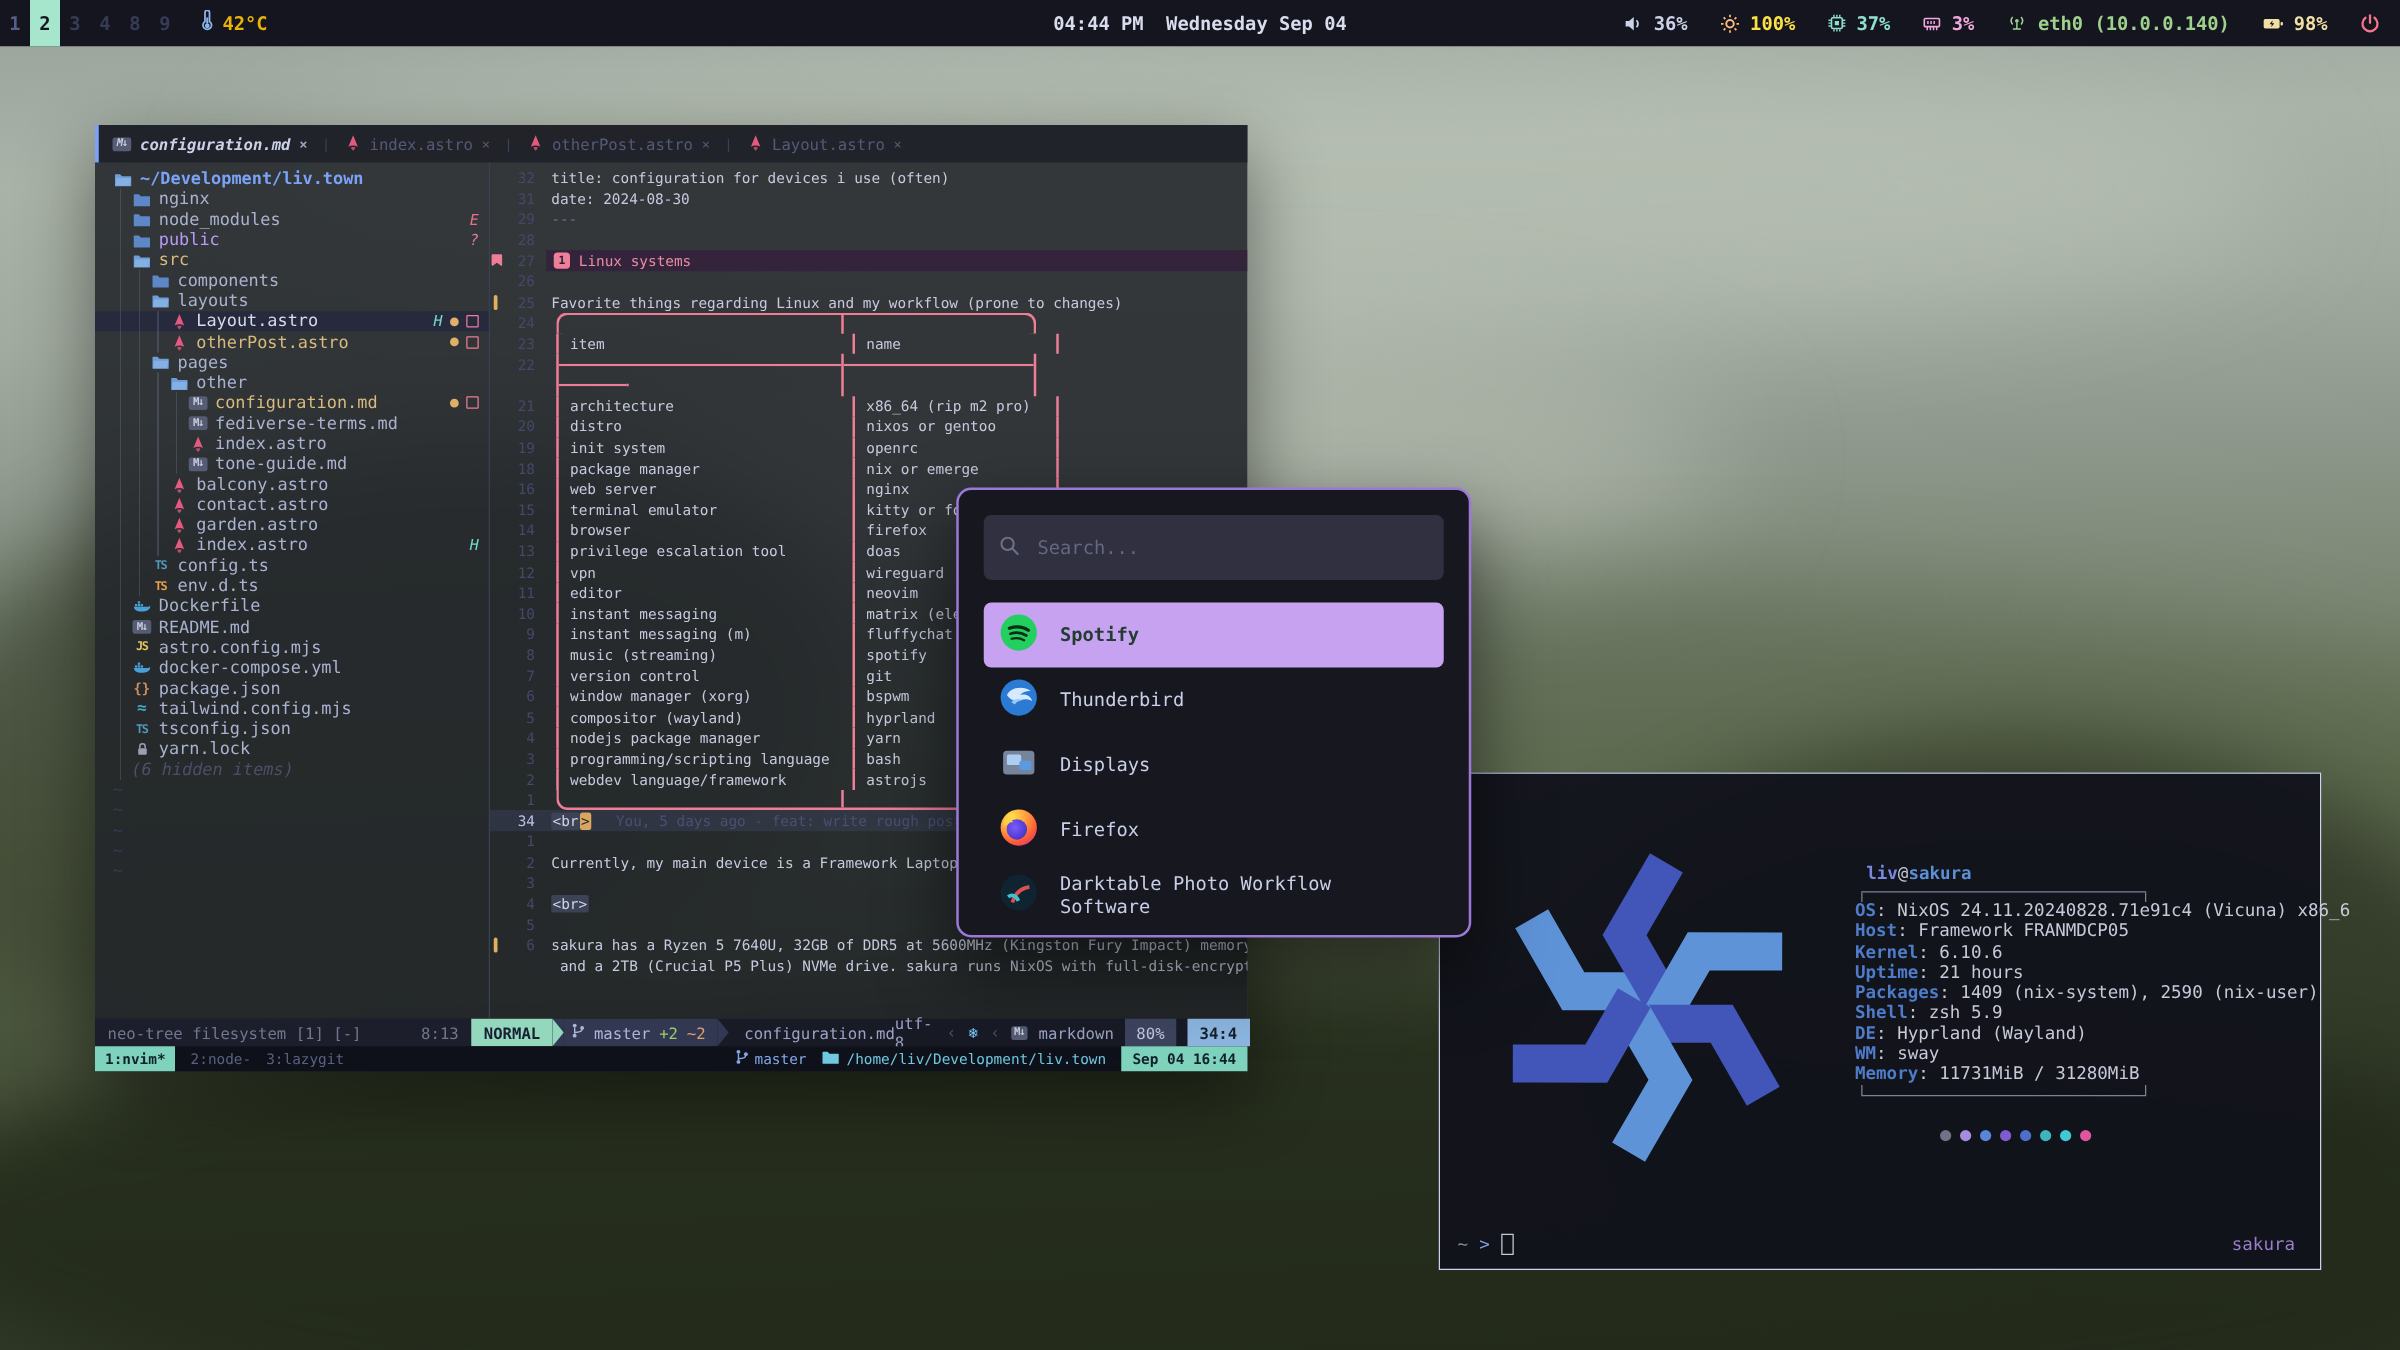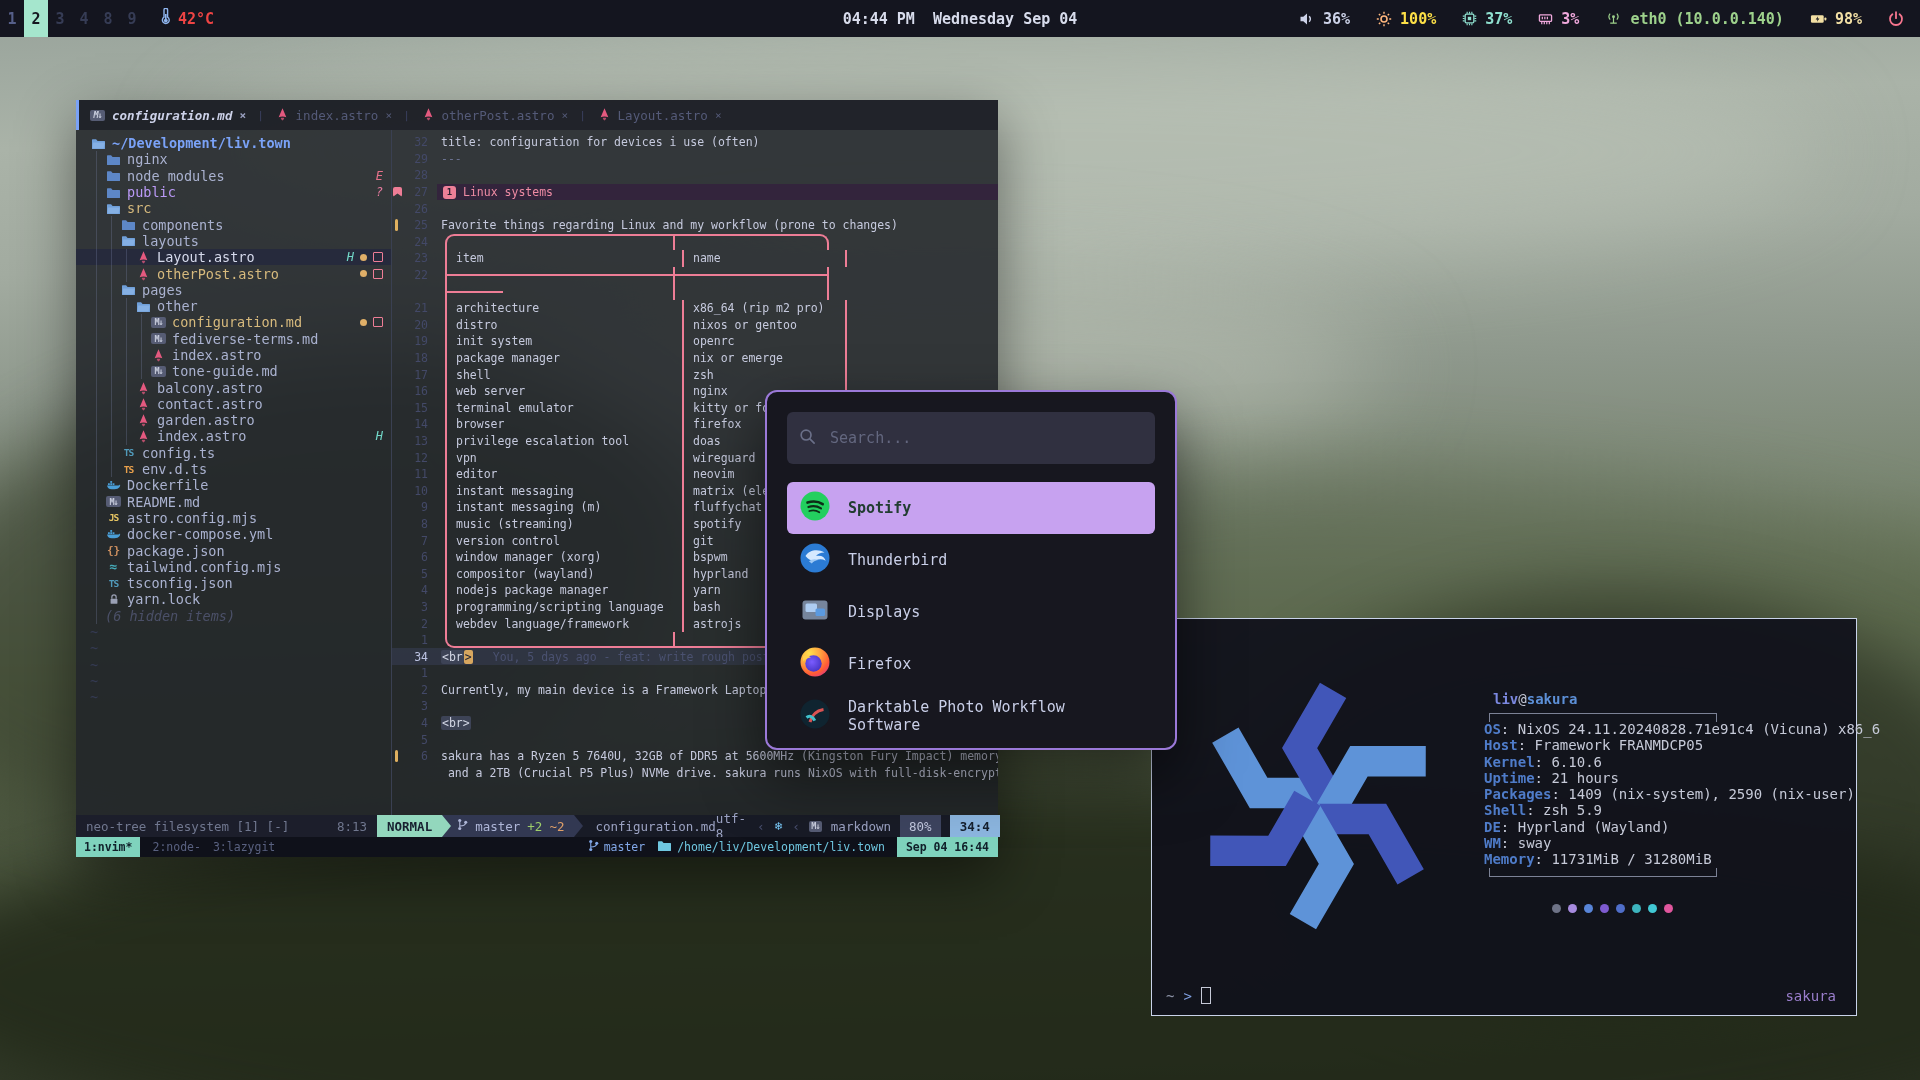--- a/index.html
+++ b/index.html
@@ -14,21 +14,21 @@
   .b4{left:-5%;bottom:-9%;width:115%;height:36%;background:#222919;opacity:.85;filter:blur(30px);}
   .b5{left:26%;top:25%;width:46%;height:18%;background:#c4cabe;opacity:.5;filter:blur(50px);}
   .b6{right:-4%;top:55%;width:40%;height:40%;background:#2b3222;opacity:.75;filter:blur(34px);}
   
   .topbar{position:absolute;left:0;top:0;right:0;height:37px;background:#14151f;display:flex;
     align-items:center;font-size:15px;font-weight:bold;color:#c5cce6;z-index:50;}
   .wswrap{display:flex;height:100%;}
   .ws{width:24px;height:100%;display:flex;align-items:center;justify-content:center;color:#363c55;}
   .ws.w1{color:#565f89;}
   .ws.active{background:#a5e6cd;color:#15161f;}
-  .temp{display:flex;align-items:center;gap:7px;margin-left:16px;color:#ef4444;}
+  .temp{display:flex;align-items:center;gap:7px;margin-left:16px;color:#eab308;}
   .clock{position:absolute;left:50%;transform:translateX(-50%);display:flex;gap:18px;color:#d8dcec;white-space:pre;}
   .modules{margin-left:auto;display:flex;gap:26px;align-items:center;padding-right:16px;}
   .mod{display:flex;align-items:center;gap:8px;white-space:pre;}
   .mod svg{display:block;}
   
   .editor-win{position:absolute;left:76px;top:100px;width:922px;height:757px;z-index:10;
     background:rgba(33,36,41,0.88);box-shadow:0 20px 55px rgba(0,0,0,0.45);
     display:flex;flex-direction:column;}
   .tabbar{height:30px;flex:none;background:rgba(19,20,29,0.55);display:flex;align-items:center;
     font-size:12.5px;color:#545a78;}
@@ -576,34 +576,34 @@
         <div class="trow">
           <span class="tilde">~</span>
         </div>
         <div class="trow">
           <span class="tilde">~</span>
         </div>
       </div>
     <div class="vsep"></div>
     <div class="pane" id="pane">
         <div class="line"><span class="mkcol"></span><span class="num">32</span><span class="body"><span>title: configuration for devices i use (often)</span></span></div>
+        <div class="line"><span class="mkcol"></span><span class="num">31</span><span class="body"><span>date: 2024-08-30</span></span></div>
         <div class="line"><span class="mkcol"></span><span class="num">29</span><span class="body"><span class="dimtx">---</span></span></div>
         <div class="line"><span class="mkcol"></span><span class="num">28</span><span class="body"><span></span></span></div>
         <div class="line h1"><span class="mkcol"><span class="bmk"></span></span><span class="num">27</span><span class="body"><span class="h1badge">1</span><span>Linux systems</span></span></div>
         <div class="line"><span class="mkcol"></span><span class="num">26</span><span class="body"><span></span></span></div>
         <div class="line"><span class="mkcol"><span class="ybar"></span></span><span class="num">25</span><span class="body"><span>Favorite things regarding Linux and my workflow (prone to changes)</span></span></div>
         <div class="line"><span class="mkcol"></span><span class="num">24</span><span class="body"><span class="tcap"></span></span></div>
         <div class="line"><span class="mkcol"></span><span class="num">23</span><span class="body"><span class="tml"></span><span class="tb"></span><span class="tcell item">item</span><span class="tb"></span><span class="tcell name">name</span><span class="tb"></span></span></div>
         <div class="line"><span class="mkcol"></span><span class="num">22</span><span class="body"><span class="tml"></span><span class="tb"></span><span class="tcell item nopad"><span class="thr"></span></span><span class="tb"></span><span class="tcell name nopad"><span class="thr"></span></span><span class="tb"></span></span></div>
         <div class="line"><span class="mkcol"></span><span class="num"></span><span class="body"><span class="tml"></span><span class="tb"></span><span class="tcell item nopad"><span class="stub"></span></span><span class="tb"></span><span class="tcell name nopad"></span><span class="tb"></span></span></div>
         <div class="line"><span class="mkcol"></span><span class="num">21</span><span class="body"><span class="tml"></span><span class="tb"></span><span class="tcell item">architecture</span><span class="tb"></span><span class="tcell name">x86_64 (rip m2 pro)</span><span class="tb"></span></span></div>
         <div class="line"><span class="mkcol"></span><span class="num">20</span><span class="body"><span class="tml"></span><span class="tb"></span><span class="tcell item">distro</span><span class="tb"></span><span class="tcell name">nixos or gentoo</span><span class="tb"></span></span></div>
         <div class="line"><span class="mkcol"></span><span class="num">19</span><span class="body"><span class="tml"></span><span class="tb"></span><span class="tcell item">init system</span><span class="tb"></span><span class="tcell name">openrc</span><span class="tb"></span></span></div>
         <div class="line"><span class="mkcol"></span><span class="num">18</span><span class="body"><span class="tml"></span><span class="tb"></span><span class="tcell item">package manager</span><span class="tb"></span><span class="tcell name">nix or emerge</span><span class="tb"></span></span></div>
-        <div class="line"><span class="mkcol"></span><span class="num">17</span><span class="body"><span class="tml"></span><span class="tb"></span><span class="tcell item">shell</span><span class="tb"></span><span class="tcell name">zsh</span><span class="tb"></span></span></div>
         <div class="line"><span class="mkcol"></span><span class="num">16</span><span class="body"><span class="tml"></span><span class="tb"></span><span class="tcell item">web server</span><span class="tb"></span><span class="tcell name">nginx</span><span class="tb"></span></span></div>
         <div class="line"><span class="mkcol"></span><span class="num">15</span><span class="body"><span class="tml"></span><span class="tb"></span><span class="tcell item">terminal emulator</span><span class="tb"></span><span class="tcell name">kitty or foot</span><span class="tb"></span></span></div>
         <div class="line"><span class="mkcol"></span><span class="num">14</span><span class="body"><span class="tml"></span><span class="tb"></span><span class="tcell item">browser</span><span class="tb"></span><span class="tcell name">firefox</span><span class="tb"></span></span></div>
         <div class="line"><span class="mkcol"></span><span class="num">13</span><span class="body"><span class="tml"></span><span class="tb"></span><span class="tcell item">privilege escalation tool</span><span class="tb"></span><span class="tcell name">doas</span><span class="tb"></span></span></div>
         <div class="line"><span class="mkcol"></span><span class="num">12</span><span class="body"><span class="tml"></span><span class="tb"></span><span class="tcell item">vpn</span><span class="tb"></span><span class="tcell name">wireguard</span><span class="tb"></span></span></div>
         <div class="line"><span class="mkcol"></span><span class="num">11</span><span class="body"><span class="tml"></span><span class="tb"></span><span class="tcell item">editor</span><span class="tb"></span><span class="tcell name">neovim</span><span class="tb"></span></span></div>
         <div class="line"><span class="mkcol"></span><span class="num">10</span><span class="body"><span class="tml"></span><span class="tb"></span><span class="tcell item">instant messaging</span><span class="tb"></span><span class="tcell name">matrix (element</span><span class="tb"></span></span></div>
         <div class="line"><span class="mkcol"></span><span class="num">9</span><span class="body"><span class="tml"></span><span class="tb"></span><span class="tcell item">instant messaging (m)</span><span class="tb"></span><span class="tcell name">fluffychat</span><span class="tb"></span></span></div>
         <div class="line"><span class="mkcol"></span><span class="num">8</span><span class="body"><span class="tml"></span><span class="tb"></span><span class="tcell item">music (streaming)</span><span class="tb"></span><span class="tcell name">spotify</span><span class="tb"></span></span></div>
         <div class="line"><span class="mkcol"></span><span class="num">7</span><span class="body"><span class="tml"></span><span class="tb"></span><span class="tcell item">version control</span><span class="tb"></span><span class="tcell name">git</span><span class="tb"></span></span></div>

